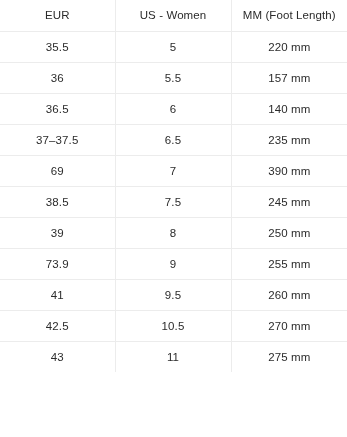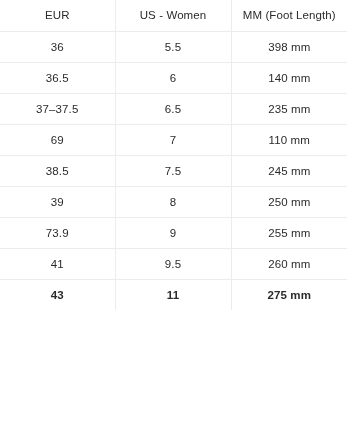--- a/index.html
+++ b/index.html
@@ -45,59 +45,63 @@
     border-right: none;
     text-align: center;
   }
 
   .size-table thead th {
     border-top: none;
   }
 
   .size-table tbody tr:last-child td {
     border-bottom: none;
-    font-weight: bold;
   }
 </style>
 </head>
 <body>
 
 <table class="size-table">
   <colgroup>
     <col class="c1">
     <col class="c2">
     <col class="c3">
   </colgroup>
   <thead>
     <tr>
       <th>EUR</th>
       <th>US - Women</th>
       <th>MM (Foot Length)</th>
     </tr>
   </thead>
   <tbody>
       <tr>
+        <td>35.5</td>
+        <td>5</td>
+        <td>220 mm</td>
+      </tr>
+      <tr>
         <td>36</td>
         <td>5.5</td>
-        <td>398 mm</td>
+        <td>157 mm</td>
       </tr>
       <tr>
         <td>36.5</td>
         <td>6</td>
         <td>140 mm</td>
       </tr>
       <tr>
         <td>37–37.5</td>
         <td>6.5</td>
         <td>235 mm</td>
       </tr>
       <tr>
         <td>69</td>
         <td>7</td>
-        <td>110 mm</td>
+        <td>390 mm</td>
       </tr>
       <tr>
         <td>38.5</td>
         <td>7.5</td>
         <td>245 mm</td>
       </tr>
       <tr>
         <td>39</td>
         <td>8</td>
         <td>250 mm</td>
@@ -106,18 +110,23 @@
         <td>73.9</td>
         <td>9</td>
         <td>255 mm</td>
       </tr>
       <tr>
         <td>41</td>
         <td>9.5</td>
         <td>260 mm</td>
       </tr>
       <tr>
+        <td>42.5</td>
+        <td>10.5</td>
+        <td>270 mm</td>
+      </tr>
+      <tr>
         <td>43</td>
         <td>11</td>
         <td>275 mm</td>
       </tr>
     </tbody>
 </table>
 
 </body></html>

